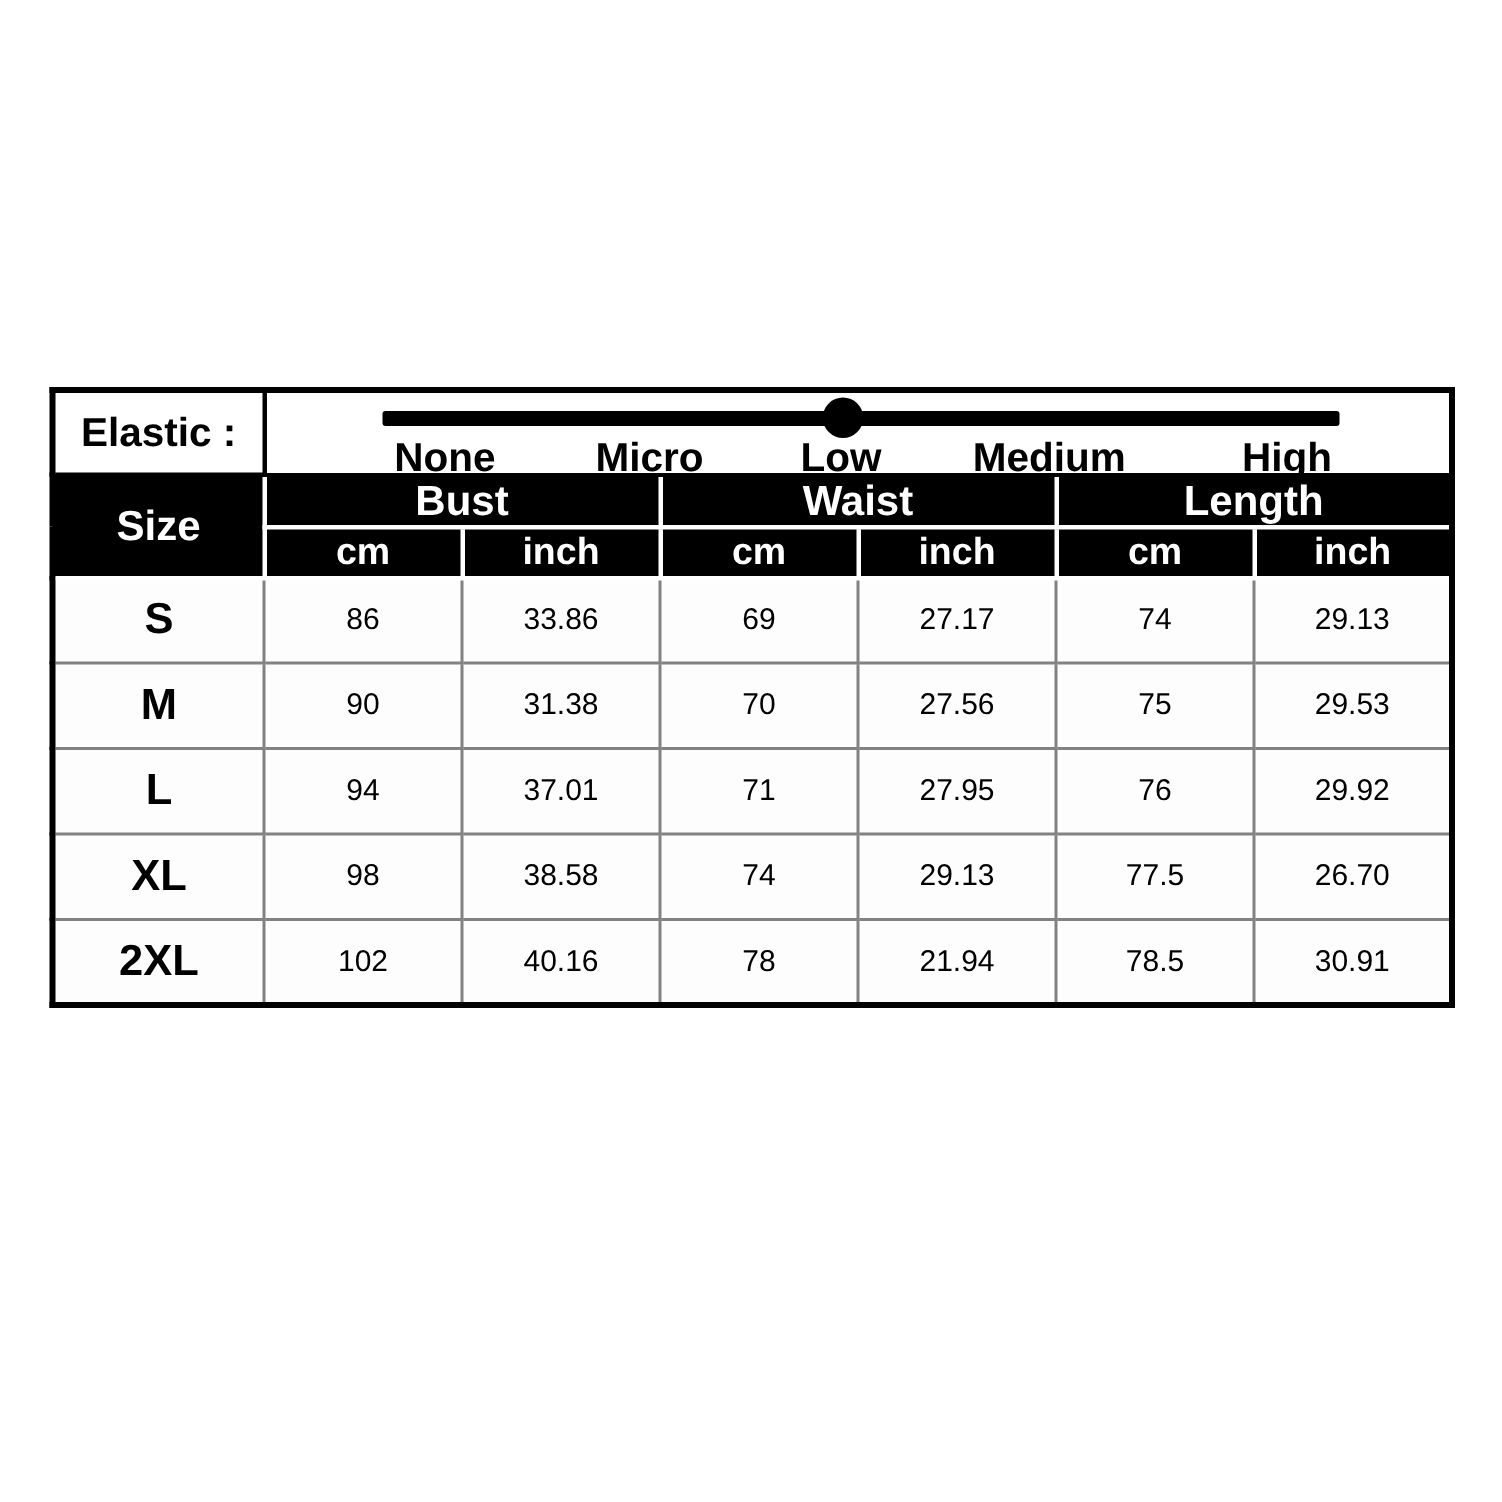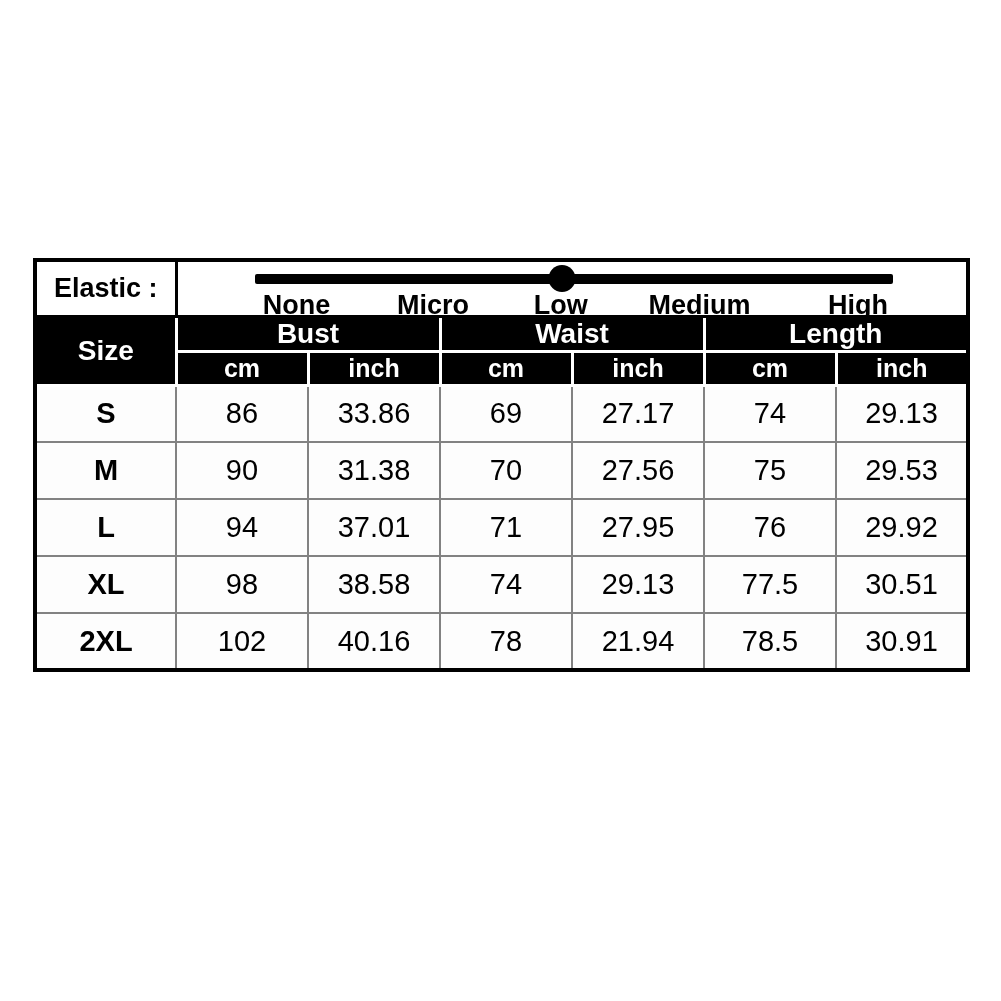--- a/index.html
+++ b/index.html
@@ -82,21 +82,21 @@
   tr.r-unit th { height: 34px; font-size: 25px; }
   th.size-head { font-size: 28px; }
 
   
   tr.r-data td {
     height: 57px;
     background: #fdfdfd;
     border: 2px solid #828282;
     text-align: center;
     vertical-align: middle;
-    font-size: 29px;
+    font-size: 20px;
     color: #000000;
   }
   tr.r-data td.size-cell { font-weight: bold; font-size: 29px; }
 </style>
 </head>
 <body>
 
 <div class="canvas">
   <table class="size-chart">
     <colgroup>
@@ -166,21 +166,21 @@
       <td>76</td>
       <td>29.92</td>
     </tr>
     <tr class="r-data">
       <td class="size-cell">XL</td>
       <td>98</td>
       <td>38.58</td>
       <td>74</td>
       <td>29.13</td>
       <td>77.5</td>
-      <td>30.51</td>
+      <td>26.70</td>
     </tr>
     <tr class="r-data">
       <td class="size-cell">2XL</td>
       <td>102</td>
       <td>40.16</td>
       <td>78</td>
       <td>21.94</td>
       <td>78.5</td>
       <td>30.91</td>
     </tr>

